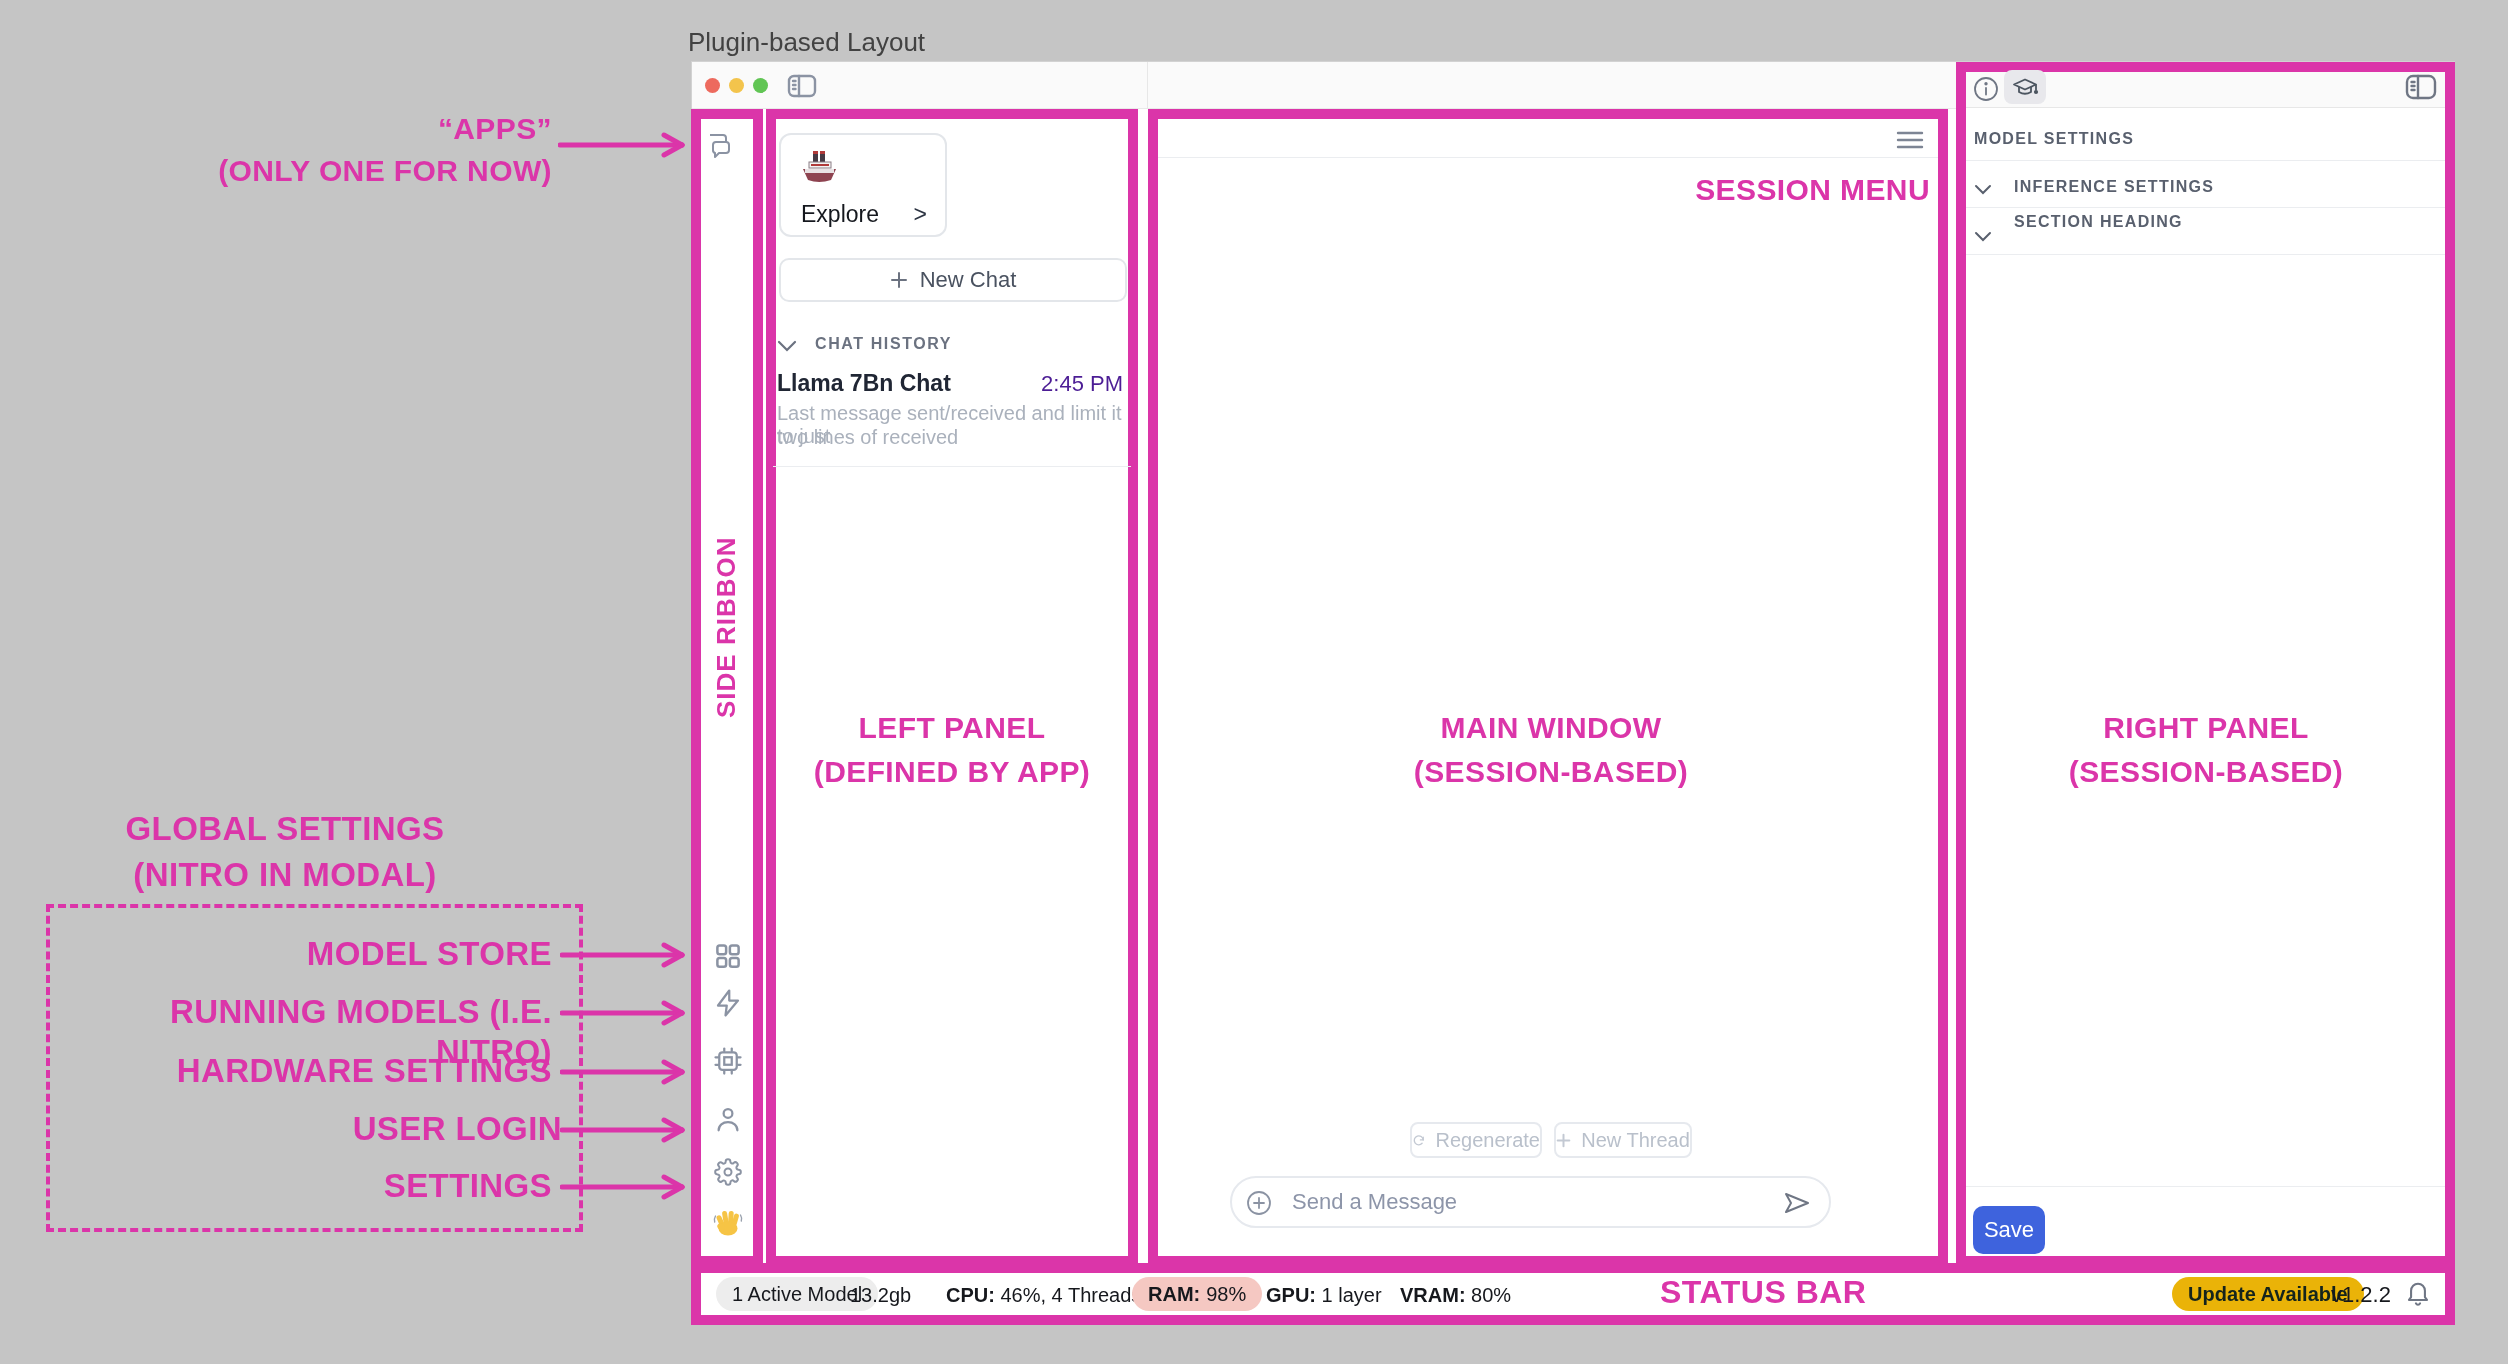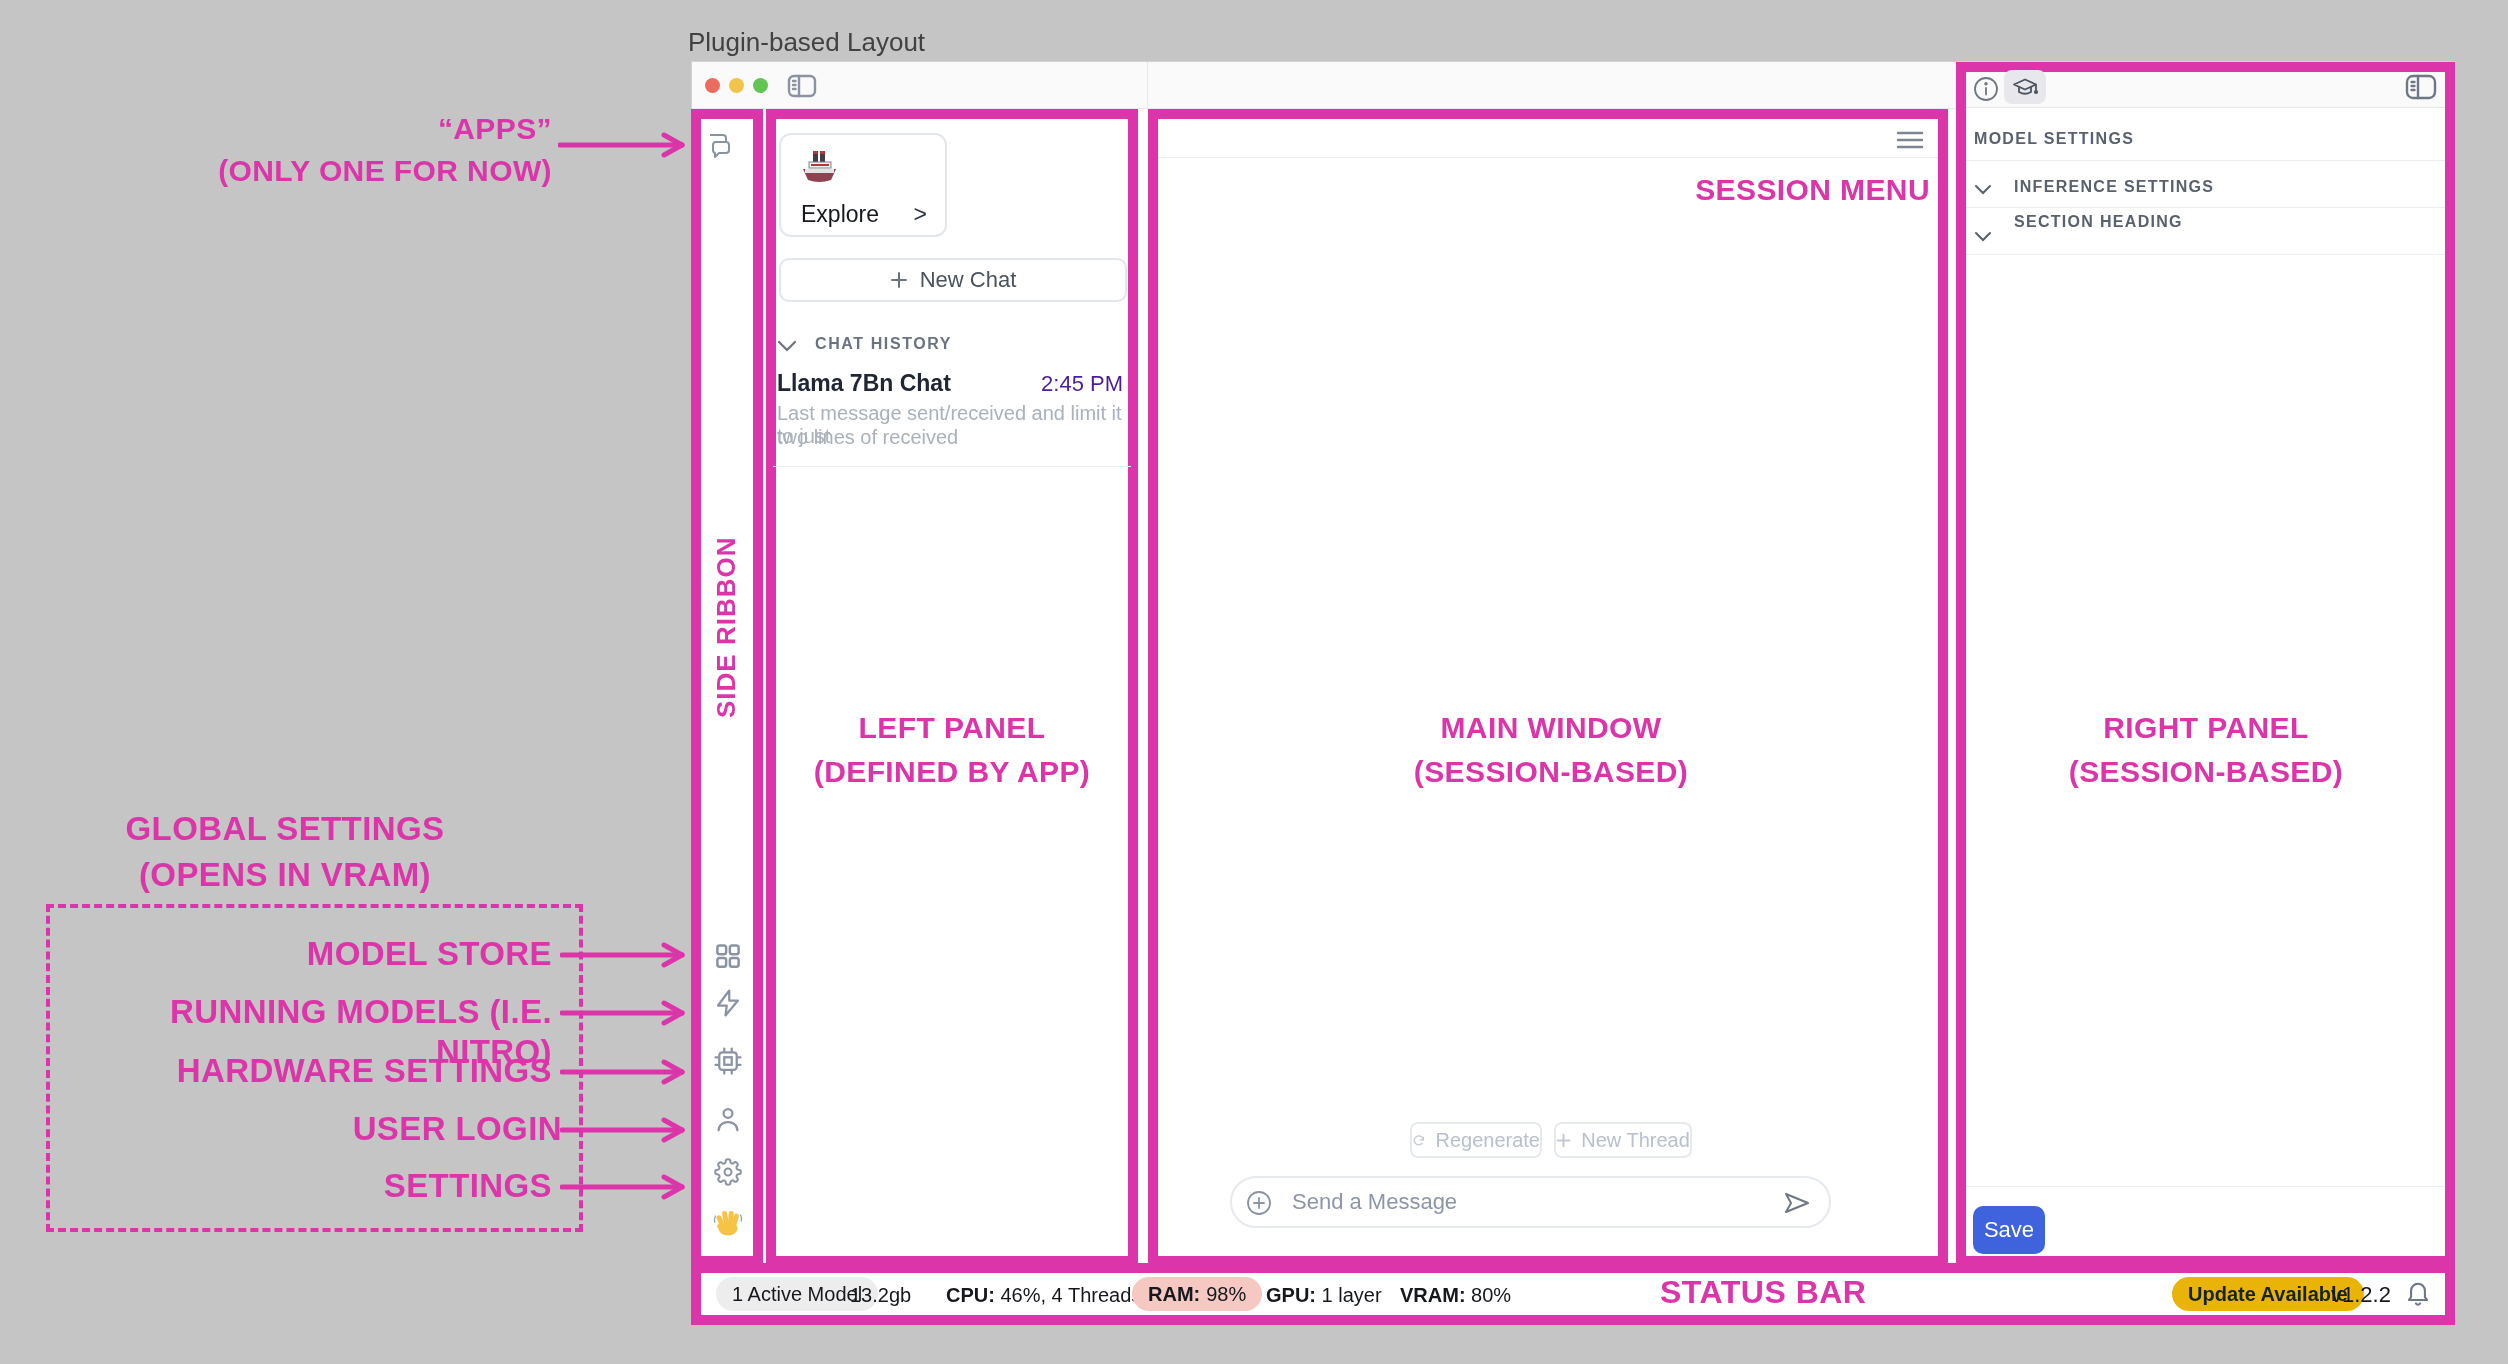--- a/index.html
+++ b/index.html
@@ -341,21 +341,21 @@
   <span class="abs" style="left:558px;top:132px;">
     <svg class="arrow-svg" width="130" height="26" viewBox="0 0 130 26" fill="none" stroke="#DB35A9" stroke-width="5" stroke-linecap="round">
       <line x1="2" y1="13" x2="124" y2="13"></line>
         <line x1="124" y1="13" x2="106" y2="3"></line>
         <line x1="124" y1="13" x2="106" y2="23"></line>
     </svg>
   </span>
 
   <div class="abs anno anno-xl anno-center" style="left:85px;top:806px;width:400px;">
     <div>GLOBAL SETTINGS</div>
-    <div>(OPENS IN VRAM)</div>
+    <div>(NITRO IN MODAL)</div>
   </div>
 
   <div class="abs dashed-box"></div>
 
   <div class="abs anno anno-xl anno-right" style="left:152px;top:934px;width:400px;line-height:40px;">MODEL STORE</div>
   <div class="abs anno anno-xl anno-right" style="left:62px;top:992px;width:490px;line-height:40px;">RUNNING MODELS (I.E. NITRO)</div>
   <div class="abs anno anno-xl anno-right" style="left:152px;top:1051px;width:400px;line-height:40px;">HARDWARE SETTINGS</div>
   <div class="abs anno anno-xl anno-right" style="left:162px;top:1109px;width:400px;line-height:40px;">USER LOGIN</div>
   <div class="abs anno anno-xl anno-right" style="left:152px;top:1166px;width:400px;line-height:40px;">SETTINGS</div>
 

